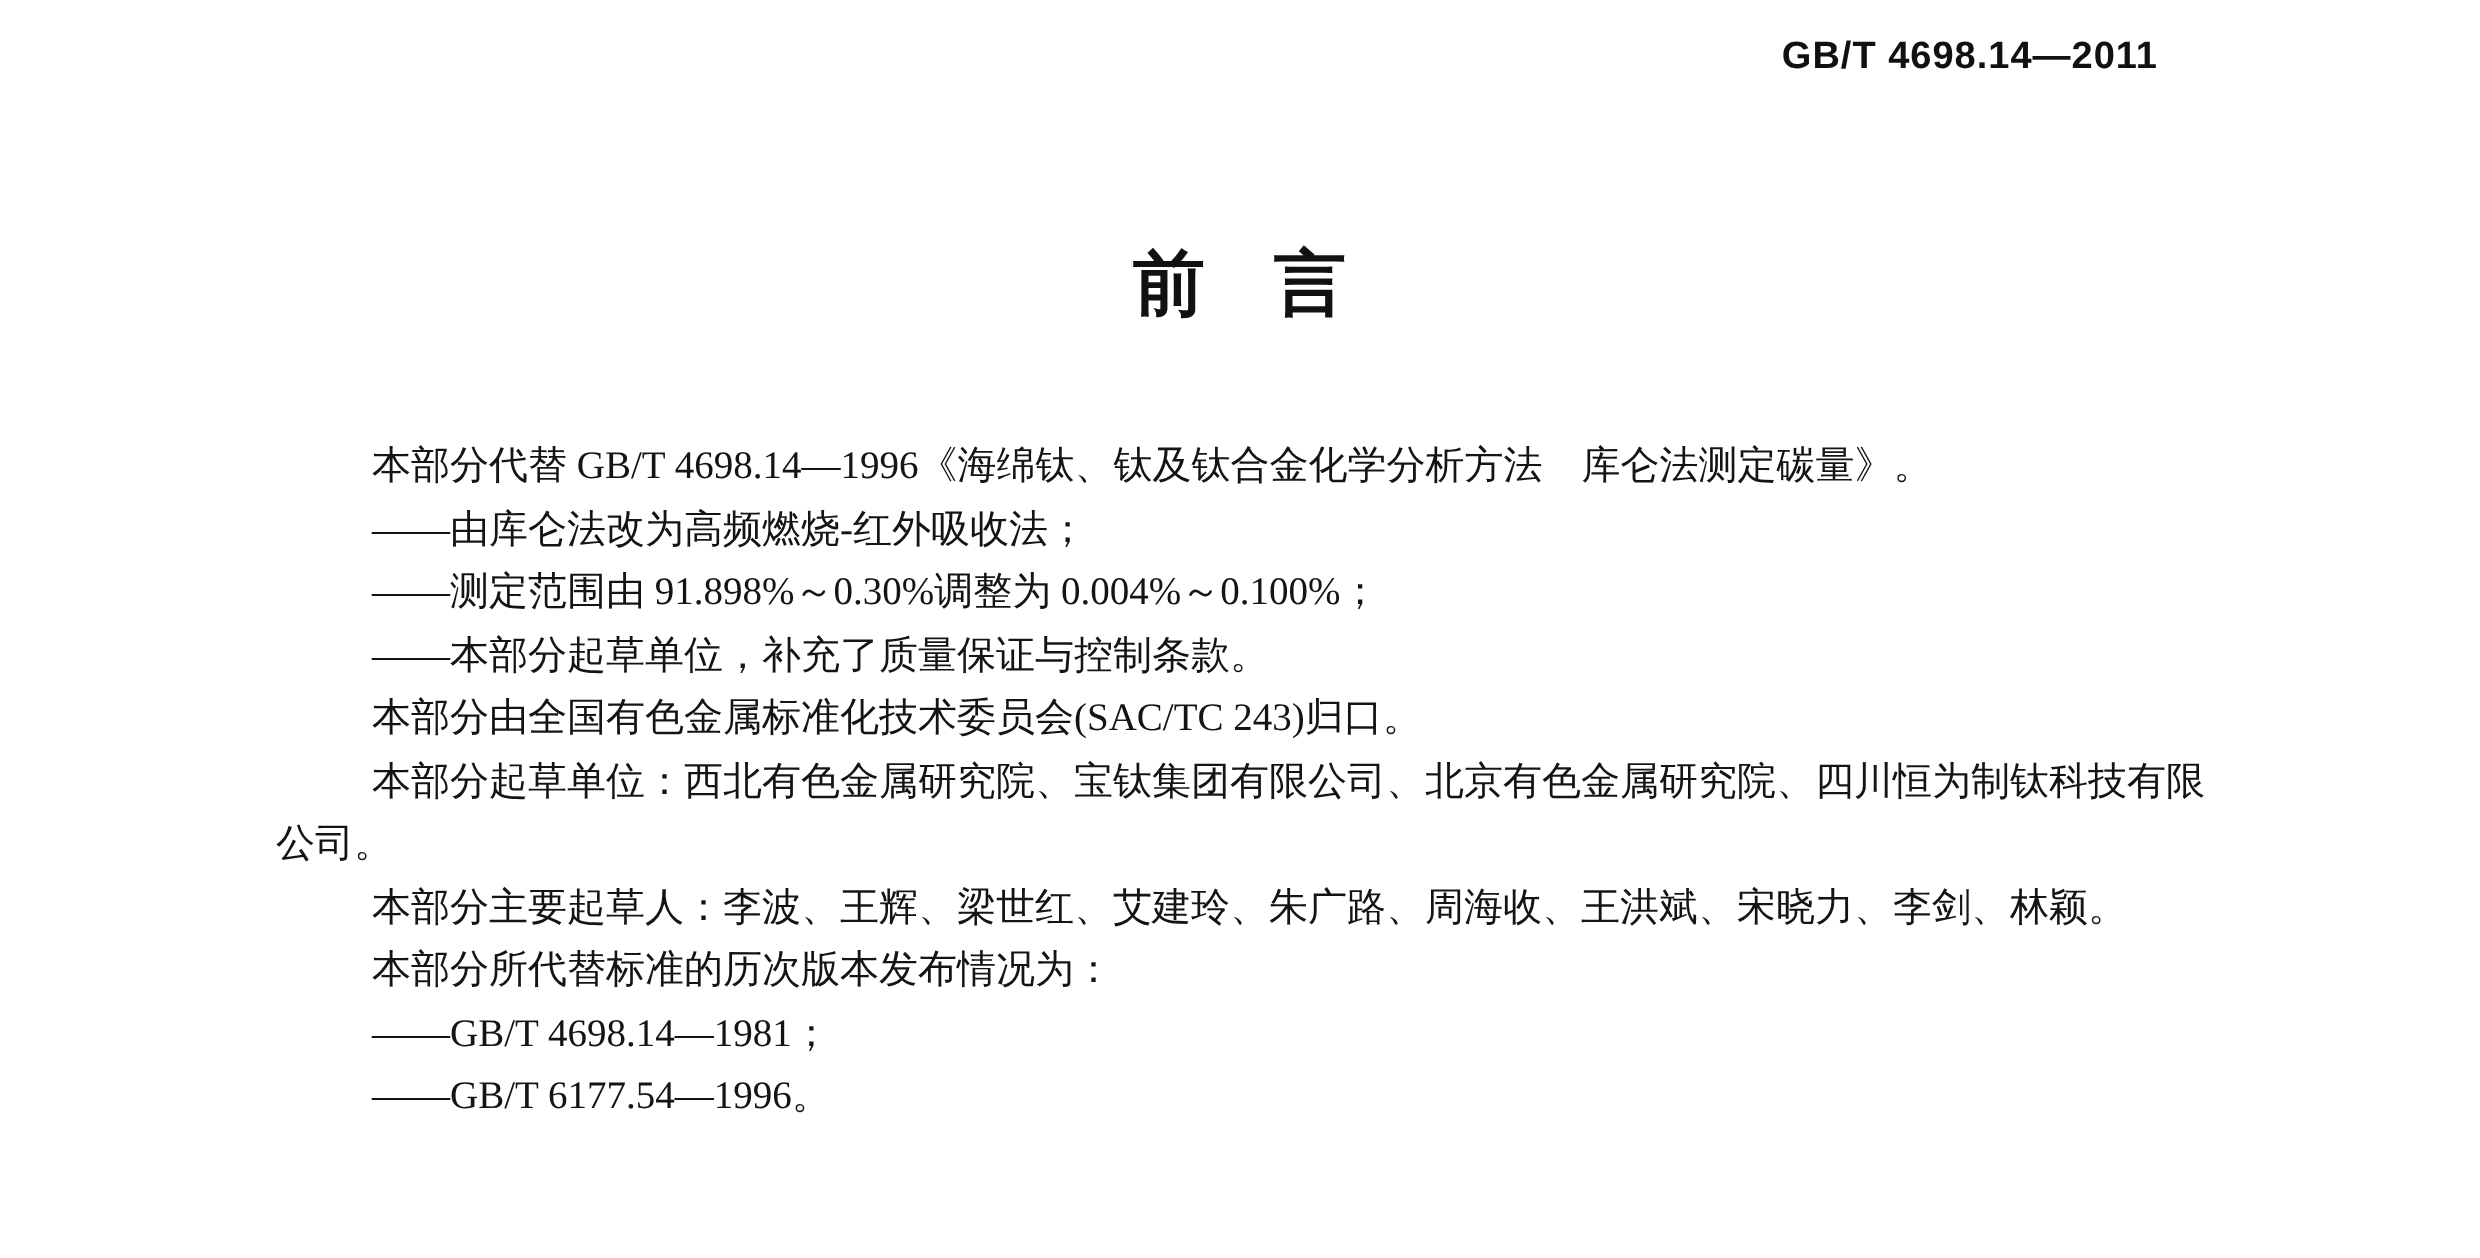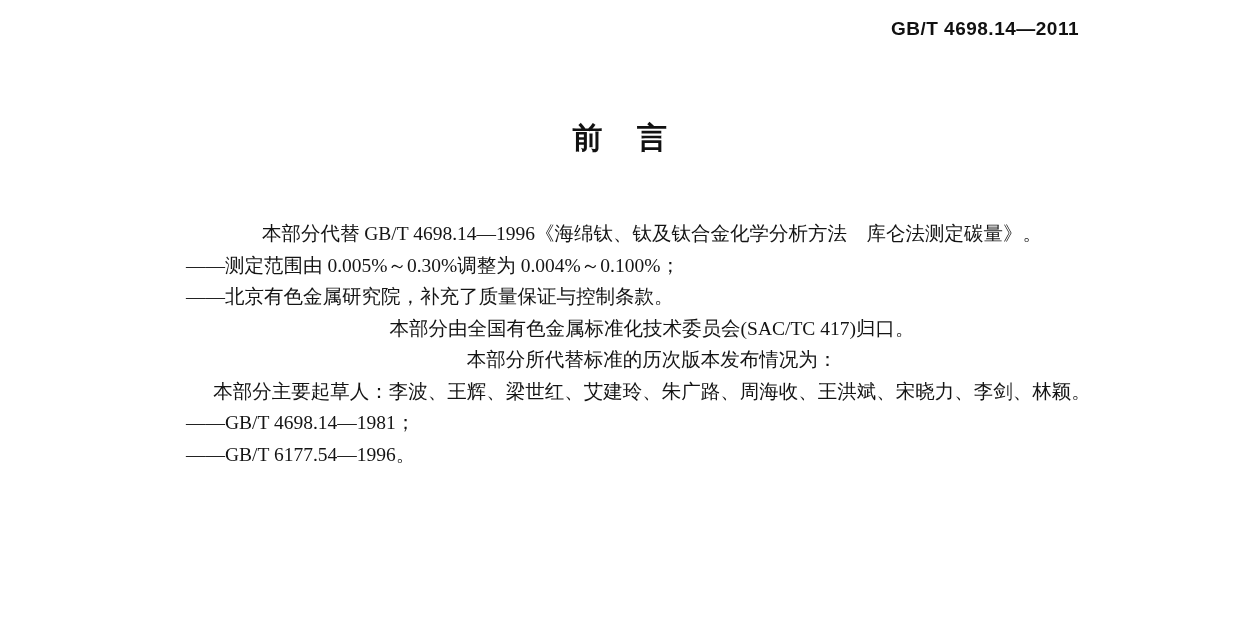--- a/index.html
+++ b/index.html
@@ -32,21 +32,21 @@
     color: #111;
     white-space: nowrap;
   }
   .title {
     position: absolute;
     top: 118px;
     left: 0;
     width: 1240px;
     text-align: center;
     font-family: "DejaVu Serif", "Liberation Serif", serif;
-    font-size: 30px;
+    font-size: 36px;
     font-weight: 700;
     letter-spacing: 0.5px;
     color: #111;
   }
   .title .gap {
     display: inline-block;
     width: 34px;
   }
   .body-text {
     position: absolute;
@@ -54,21 +54,20 @@
     left: 138px;
     width: 980px;
     font-size: 19.5px;
     line-height: 31.5px;
     color: #141414;
   }
   .para {
     text-indent: 48px;
     margin: 0;
     white-space: nowrap;
-    text-align: center;
   }
   .para.wrap {
     white-space: normal;
     text-indent: 48px;
   }
   .dash {
     margin: 0;
     text-indent: 48px;
     white-space: nowrap;
   }
@@ -79,22 +78,24 @@
 <div class="page">
 
   <div class="header">GB/T  4698.14—2011</div>
 
   <div class="title">
     <span>前</span><span class="gap"></span><span>言</span>
   </div>
 
   <div class="body-text">
     <p class="para">本部分代替 GB/T 4698.14—1996《海绵钛、钛及钛合金化学分析方法　库仑法测定碳量》。</p>
-    <p class="dash">——测定范围由 0.005%～0.30%调整为 0.004%～0.100%；</p>
-    <p class="dash">——北京有色金属研究院，补充了质量保证与控制条款。</p>
-    <p class="para">本部分由全国有色金属标准化技术委员会(SAC/TC 417)归口。</p>
+    <p class="dash">——由库仑法改为高频燃烧-红外吸收法；</p>
+    <p class="dash">——测定范围由 91.898%～0.30%调整为 0.004%～0.100%；</p>
+    <p class="dash">——本部分起草单位，补充了质量保证与控制条款。</p>
+    <p class="para">本部分由全国有色金属标准化技术委员会(SAC/TC 243)归口。</p>
+    <p class="para wrap">本部分起草单位：西北有色金属研究院、宝钛集团有限公司、北京有色金属研究院、四川恒为制钛科技有限公司。</p>
+    <p class="para">本部分主要起草人：李波、王辉、梁世红、艾建玲、朱广路、周海收、王洪斌、宋晓力、李剑、林颖。</p>
     <p class="para">本部分所代替标准的历次版本发布情况为：</p>
-    <p class="para">本部分主要起草人：李波、王辉、梁世红、艾建玲、朱广路、周海收、王洪斌、宋晓力、李剑、林颖。</p>
     <p class="dash">——GB/T 4698.14—1981；</p>
     <p class="dash">——GB/T 6177.54—1996。</p>
   </div>
 
 </div>
 
 </body></html>

